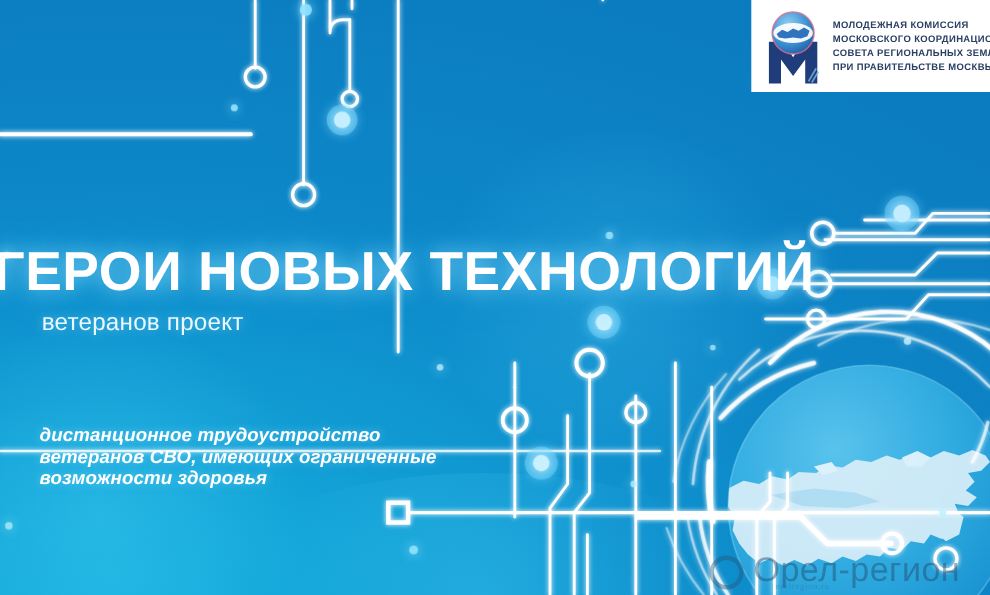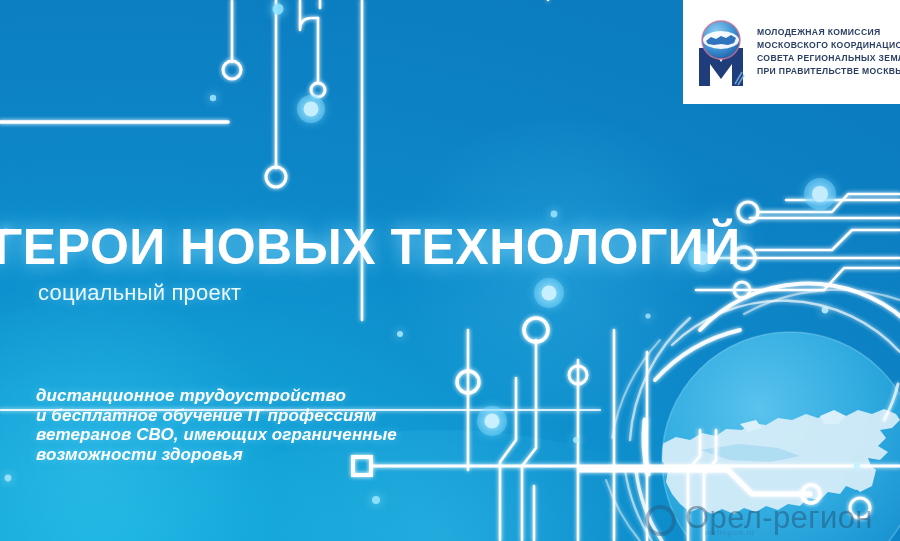--- a/index.html
+++ b/index.html
@@ -10,21 +10,21 @@
     background:
       radial-gradient(120% 110% at 12% 100%, #16b0df 0%, #12a2d6 22%, #0f93cf 42%, #0d87c8 62%, #0b7cc0 100%),
       linear-gradient(145deg,#0a7ec3 0%,#0b8ccb 45%,#12a6da 100%);
   }
   
   .glowblob{position:absolute;border-radius:50%;pointer-events:none;}
   
   .layer{position:absolute;left:0;top:0;width:900px;height:541px;pointer-events:none;}
   
   #logo-panel{
-    position:absolute;left:683px;top:0;width:217px;height:104px;background:#ffffff;
+    position:absolute;left:683px;top:0;width:217px;height:83px;background:#ffffff;
     display:flex;align-items:center;padding:6px 0 6px 8px;overflow:hidden;
   }
   #logo-mark{width:60px;height:76px;flex:0 0 60px;}
   #logo-text{margin-left:6px;display:flex;flex-direction:column;justify-content:center;gap:2px;}
   #logo-text span{
     font-family:"Liberation Sans", sans-serif;
     font-size:8.6px;font-weight:bold;color:#2a3f63;letter-spacing:.35px;
     white-space:nowrap;line-height:11px;
   }
   
@@ -225,25 +225,24 @@
       <circle cx="857" cy="466" r="3.2" fill="#bdf1ff" opacity=".85"></circle>
       <circle cx="825" cy="310" r="3.4" fill="#cdf4ff" opacity=".8"></circle>
       <circle cx="648" cy="316" r="2.6" fill="#bdf1ff" opacity=".7"></circle>
       <circle cx="6" cy="232" r="3.4" fill="#bdf1ff" opacity=".7"></circle>
       <circle cx="8" cy="478" r="3.4" fill="#bdf1ff" opacity=".7"></circle>
     </g>
   </svg>
 
   <div id="headline">ГЕРОИ НОВЫХ ТЕХНОЛОГИЙ</div>
 
-  <div id="subtitle">социальный проект</div>
+  <div id="subtitle">ветеранов проект</div>
 
   <div id="blurb">
     <div>дистанционное трудоустройство</div>
-    <div>и бесплатное обучение IT профессиям</div>
     <div>ветеранов СВО, имеющих ограниченные</div>
     <div>возможности здоровья</div>
   </div>
 
   <div id="logo-panel">
     <svg id="logo-mark" viewBox="0 0 60 76">
       <defs>
         <radialGradient id="lgsphere" cx="38%" cy="30%" r="75%">
           <stop offset="0%" stop-color="#8fd0f2"></stop>
           <stop offset="60%" stop-color="#3f92d4"></stop>

